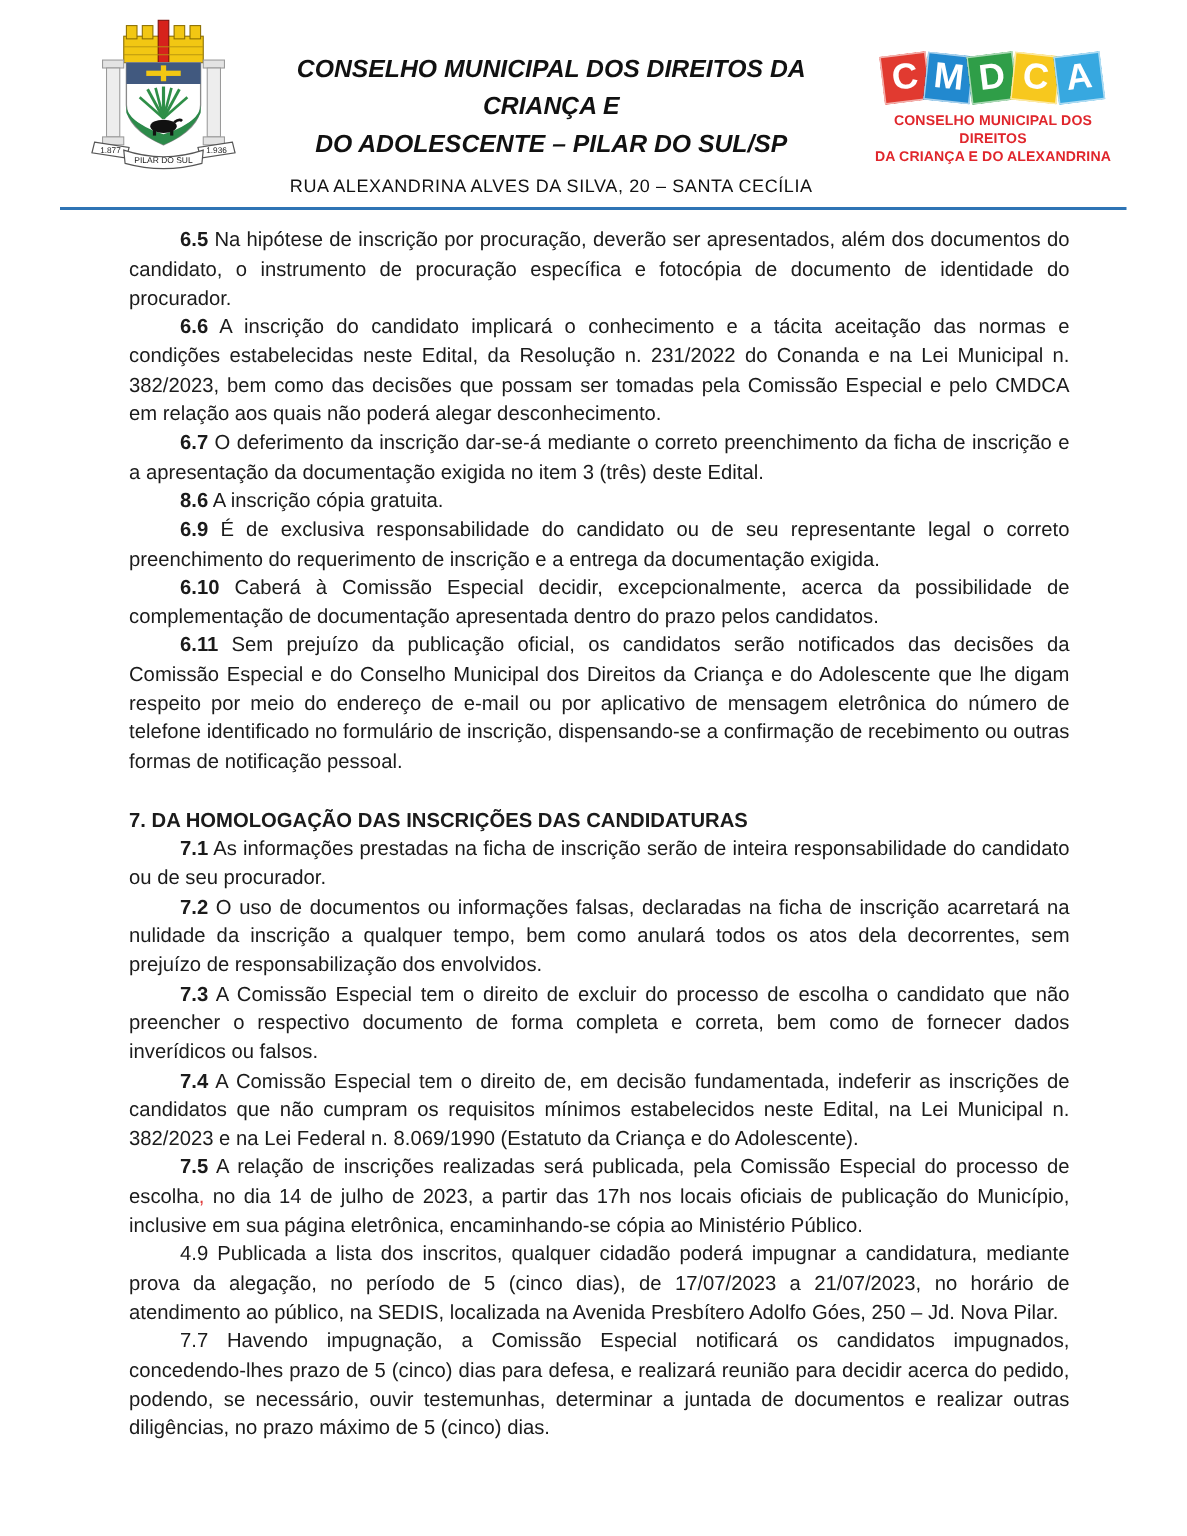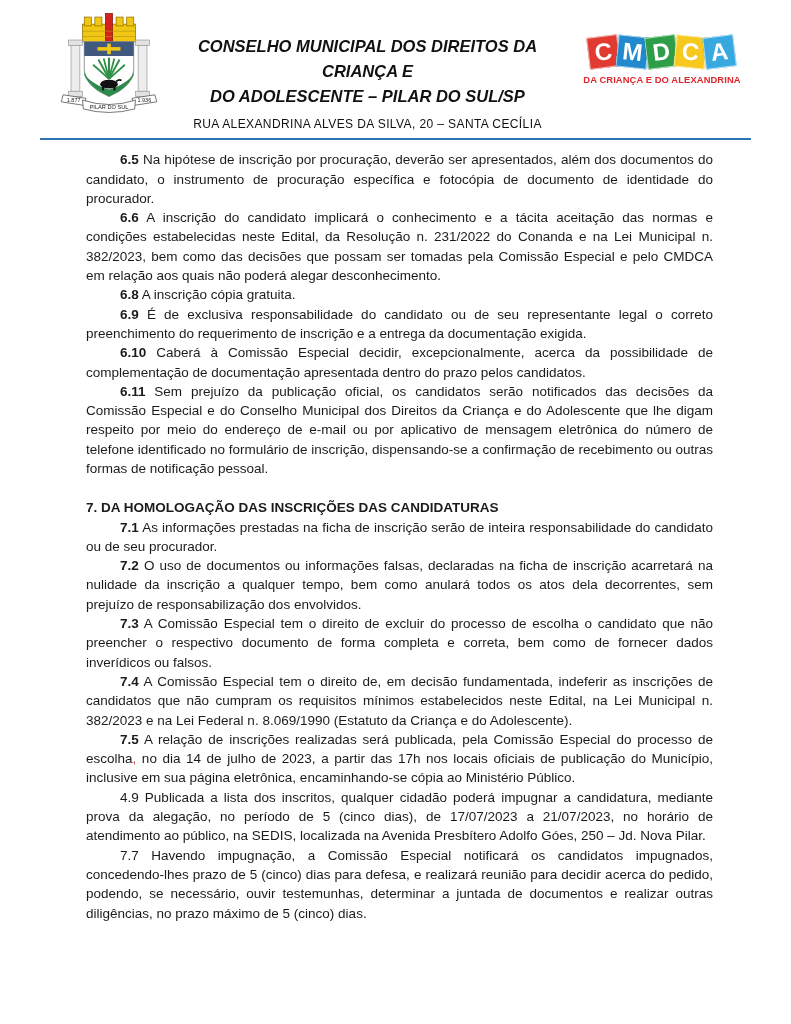--- a/index.html
+++ b/index.html
@@ -103,31 +103,33 @@
 
     <div class="logo-block">
       <div class="tiles">
           <span class="tile" style="background: rgb(225, 58, 48);">C</span>
           <span class="tile" style="background: rgb(34, 137, 207);">M</span>
           <span class="tile" style="background: rgb(47, 158, 72);">D</span>
           <span class="tile" style="background: rgb(247, 200, 30);">C</span>
           <span class="tile" style="background: rgb(55, 168, 224);">A</span>
         </div>
       <div class="logo-subtitle" style="color: rgb(224, 38, 44);">
+        <div>CONSELHO MUNICIPAL DOS DIREITOS</div>
         <div>DA CRIANÇA E DO ALEXANDRINA</div>
       </div>
     </div>
   </div>
 
   <div class="rule" style="background: rgb(46, 116, 181);"></div>
 
   <div class="doc-body">
       <p class="para"><span class="num bold">6.5</span><span> Na hipótese de inscrição por procuração, deverão ser apresentados, além dos documentos do candidato, o instrumento de procuração específica e fotocópia de documento de identidade do procurador.</span></p>
       <p class="para"><span class="num bold">6.6</span><span> A inscrição do candidato implicará o conhecimento e a tácita aceitação das normas e condições estabelecidas neste Edital, da Resolução n. 231/2022 do Conanda e na Lei Municipal n. 382/2023, bem como das decisões que possam ser tomadas pela Comissão Especial e pelo CMDCA em relação aos quais não poderá alegar desconhecimento.</span></p>
-      <p class="para"><span class="num bold">6.8</span><span> A inscrição cópia gratuita.</span></p>
+      <p class="para"><span class="num bold">6.7</span><span> O deferimento da inscrição dar-se-á mediante o correto preenchimento da ficha de inscrição e a apresentação da documentação exigida no item 3 (três) deste Edital.</span></p>
+      <p class="para"><span class="num bold">8.6</span><span> A inscrição cópia gratuita.</span></p>
       <p class="para"><span class="num bold">6.9</span><span> É de exclusiva responsabilidade do candidato ou de seu representante legal o correto preenchimento do requerimento de inscrição e a entrega da documentação exigida.</span></p>
       <p class="para"><span class="num bold">6.10</span><span> Caberá à Comissão Especial decidir, excepcionalmente, acerca da possibilidade de complementação de documentação apresentada dentro do prazo pelos candidatos.</span></p>
       <p class="para"><span class="num bold">6.11</span><span> Sem prejuízo da publicação oficial, os candidatos serão notificados das decisões da Comissão Especial e do Conselho Municipal dos Direitos da Criança e do Adolescente que lhe digam respeito por meio do endereço de e-mail ou por aplicativo de mensagem eletrônica do número de telefone identificado no formulário de inscrição, dispensando-se a confirmação de recebimento ou outras formas de notificação pessoal.</span></p>
       <div class="spacer"></div>
       <p class="para heading">7. DA HOMOLOGAÇÃO DAS INSCRIÇÕES DAS CANDIDATURAS</p>
       <p class="para"><span class="num bold">7.1</span><span> As informações prestadas na ficha de inscrição serão de inteira responsabilidade do candidato ou de seu procurador.</span></p>
       <p class="para"><span class="num bold">7.2</span><span> O uso de documentos ou informações falsas, declaradas na ficha de inscrição acarretará na nulidade da inscrição a qualquer tempo, bem como anulará todos os atos dela decorrentes, sem prejuízo de responsabilização dos envolvidos.</span></p>
       <p class="para"><span class="num bold">7.3</span><span> A Comissão Especial tem o direito de excluir do processo de escolha o candidato que não preencher o respectivo documento de forma completa e correta, bem como de fornecer dados inverídicos ou falsos.</span></p>
       <p class="para"><span class="num bold">7.4</span><span> A Comissão Especial tem o direito de, em decisão fundamentada, indeferir as inscrições de candidatos que não cumpram os requisitos mínimos estabelecidos neste Edital, na Lei Municipal n. 382/2023 e na Lei Federal n. 8.069/1990 (Estatuto da Criança e do Adolescente).</span></p>
       <p class="para"><span class="num bold">7.5</span><span> A relação de inscrições realizadas será publicada, pela Comissão Especial do processo de escolha</span><span style="color: rgb(224, 58, 58);">,</span><span> no dia 14 de julho de 2023, a partir das 17h nos locais oficiais de publicação do Município, inclusive em sua página eletrônica, encaminhando-se cópia ao Ministério Público.</span></p>

